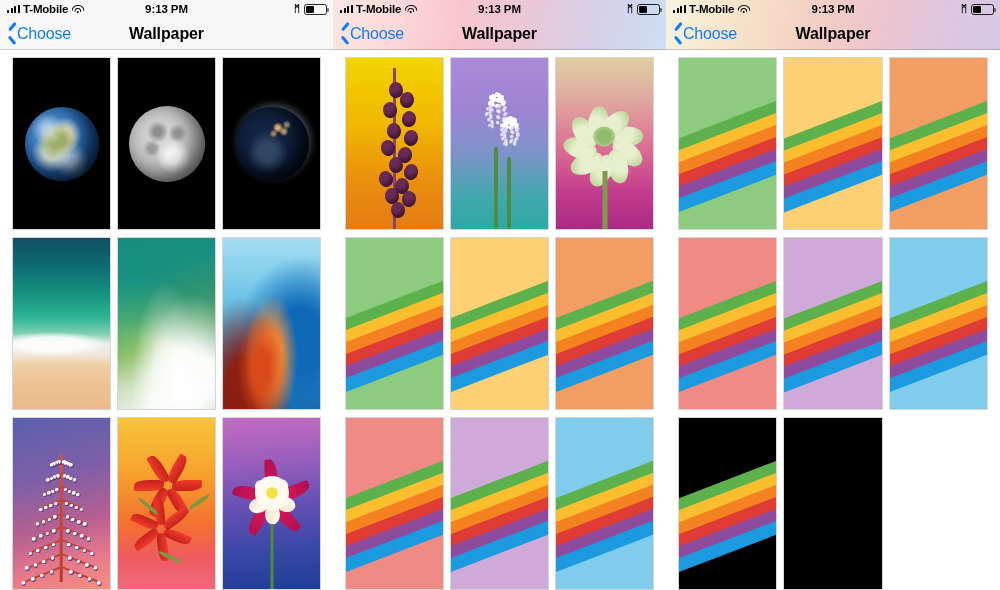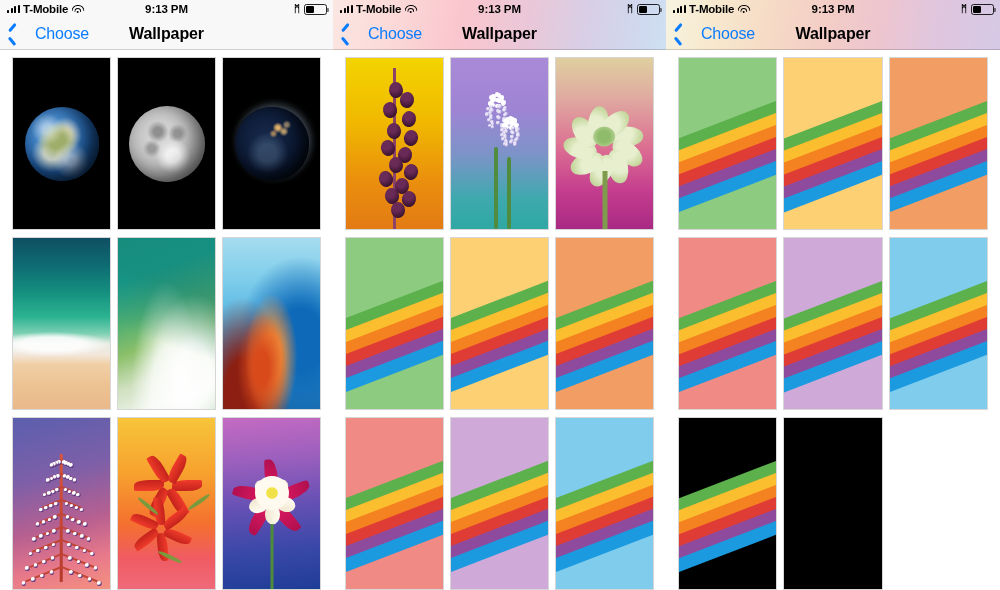--- a/index.html
+++ b/index.html
@@ -46,21 +46,21 @@
   .wifi .a { width: 13px; height: 6.5px; top: 0; }
   .wifi .b { width: 7.5px; height: 4px; top: 3px; }
   .wifi .c { width: 2.6px; height: 2.6px; top: 6.2px; background: #000; border: none; border-radius: 50%; }
 
   .bt { font-size: 10px; line-height: 1; font-weight: bold; }
   .battery { width: 23px; height: 11px; border: 1.2px solid rgba(0,0,0,0.85); border-radius: 2.6px; position: relative; display: flex; align-items: center; }
   .battery .fill { height: 7px; background: #000; border-radius: 1.2px; margin-left: 1.3px; }
   .battery .cap { position: absolute; right: -3px; top: 3px; width: 1.7px; height: 4px; background: rgba(0,0,0,0.5); border-radius: 0 1px 1px 0; }
 
   .navrow { position: relative; height: 32px; }
-  .back { position: absolute; left: 8px; top: 50%; transform: translateY(-50%); display: flex; align-items: center; gap: 18px; color: #0a7cff; cursor: pointer; }
+  .back { position: absolute; left: 8px; top: 50%; transform: translateY(-50%); display: flex; gap: 0; color: #0a7cff; cursor: pointer; }
   .chev { width: 9px; height: 16px; position: relative; }
   .chev::before, .chev::after {
     content: ''; position: absolute; left: 1px; width: 10px; height: 2.6px;
     background: #0a7cff; border-radius: 1.5px;
   }
   .chev::before { top: 4.2px; transform: rotate(-50deg); transform-origin: left center; }
   .chev::after { bottom: 3.6px; transform: rotate(50deg); transform-origin: left center; }
   .back-label { font-size: 16px; letter-spacing: -0.2px; }
   .nav-title { position: absolute; left: 0; right: 0; text-align: center; top: 50%; transform: translateY(-50%); font-size: 16px; font-weight: bold; color: #000; letter-spacing: -0.1px; }
 

